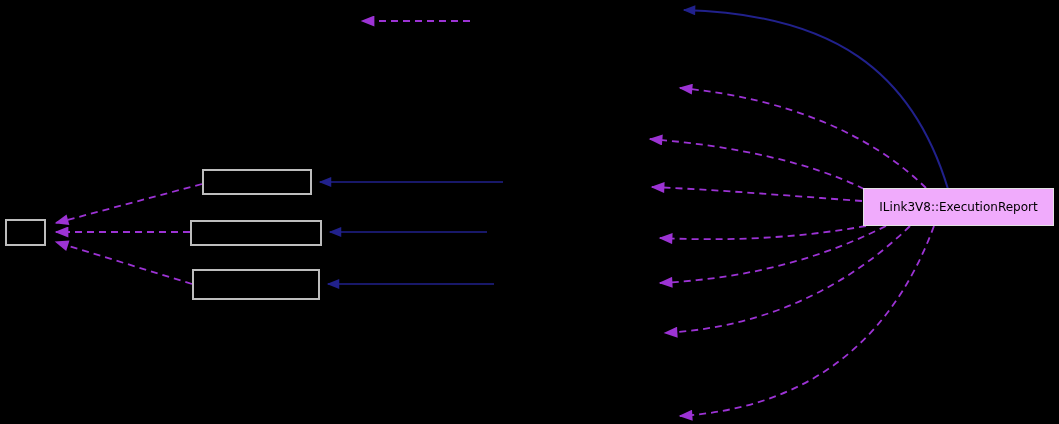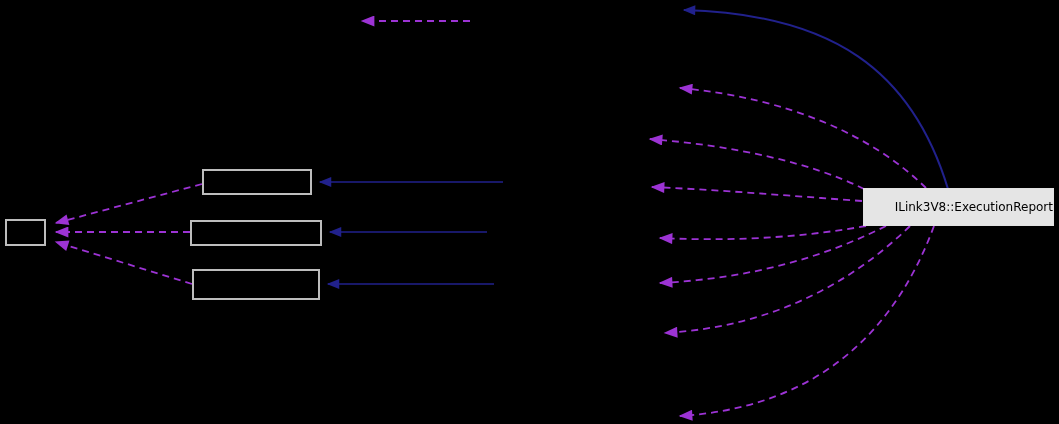--- a/index.html
+++ b/index.html
@@ -23,30 +23,29 @@
   .node.empty {
     border: 2px solid #bdbdbd;
     background: #000000;
   }
   #node-small-left  { left: 5px;   top: 219px; width: 41px;  height: 27px; }
   #node-box-1       { left: 202px; top: 169px; width: 110px; height: 26px; }
   #node-box-2       { left: 190px; top: 220px; width: 132px; height: 26px; }
   #node-box-3       { left: 192px; top: 269px; width: 128px; height: 31px; }
   #node-main {
     left: 863px; top: 188px; width: 191px; height: 38px;
-    background: #e5e5e5;
+    background: #f0abfc;
     border: 1px solid #e2e2e2;
     color: #000000;
     font-size: 12px;
     line-height: 17px;
     text-align: center;
     display: flex;
     flex-direction: column;
     justify-content: center;
-    align-items: flex-end;
   }
   .label-line { white-space: nowrap; }
 </style>
 </head>
 <body>
 
 <div class="canvas">
 
   <svg class="edges" width="1059" height="424" viewBox="0 0 1059 424" xmlns="http://www.w3.org/2000/svg">
     <defs>

